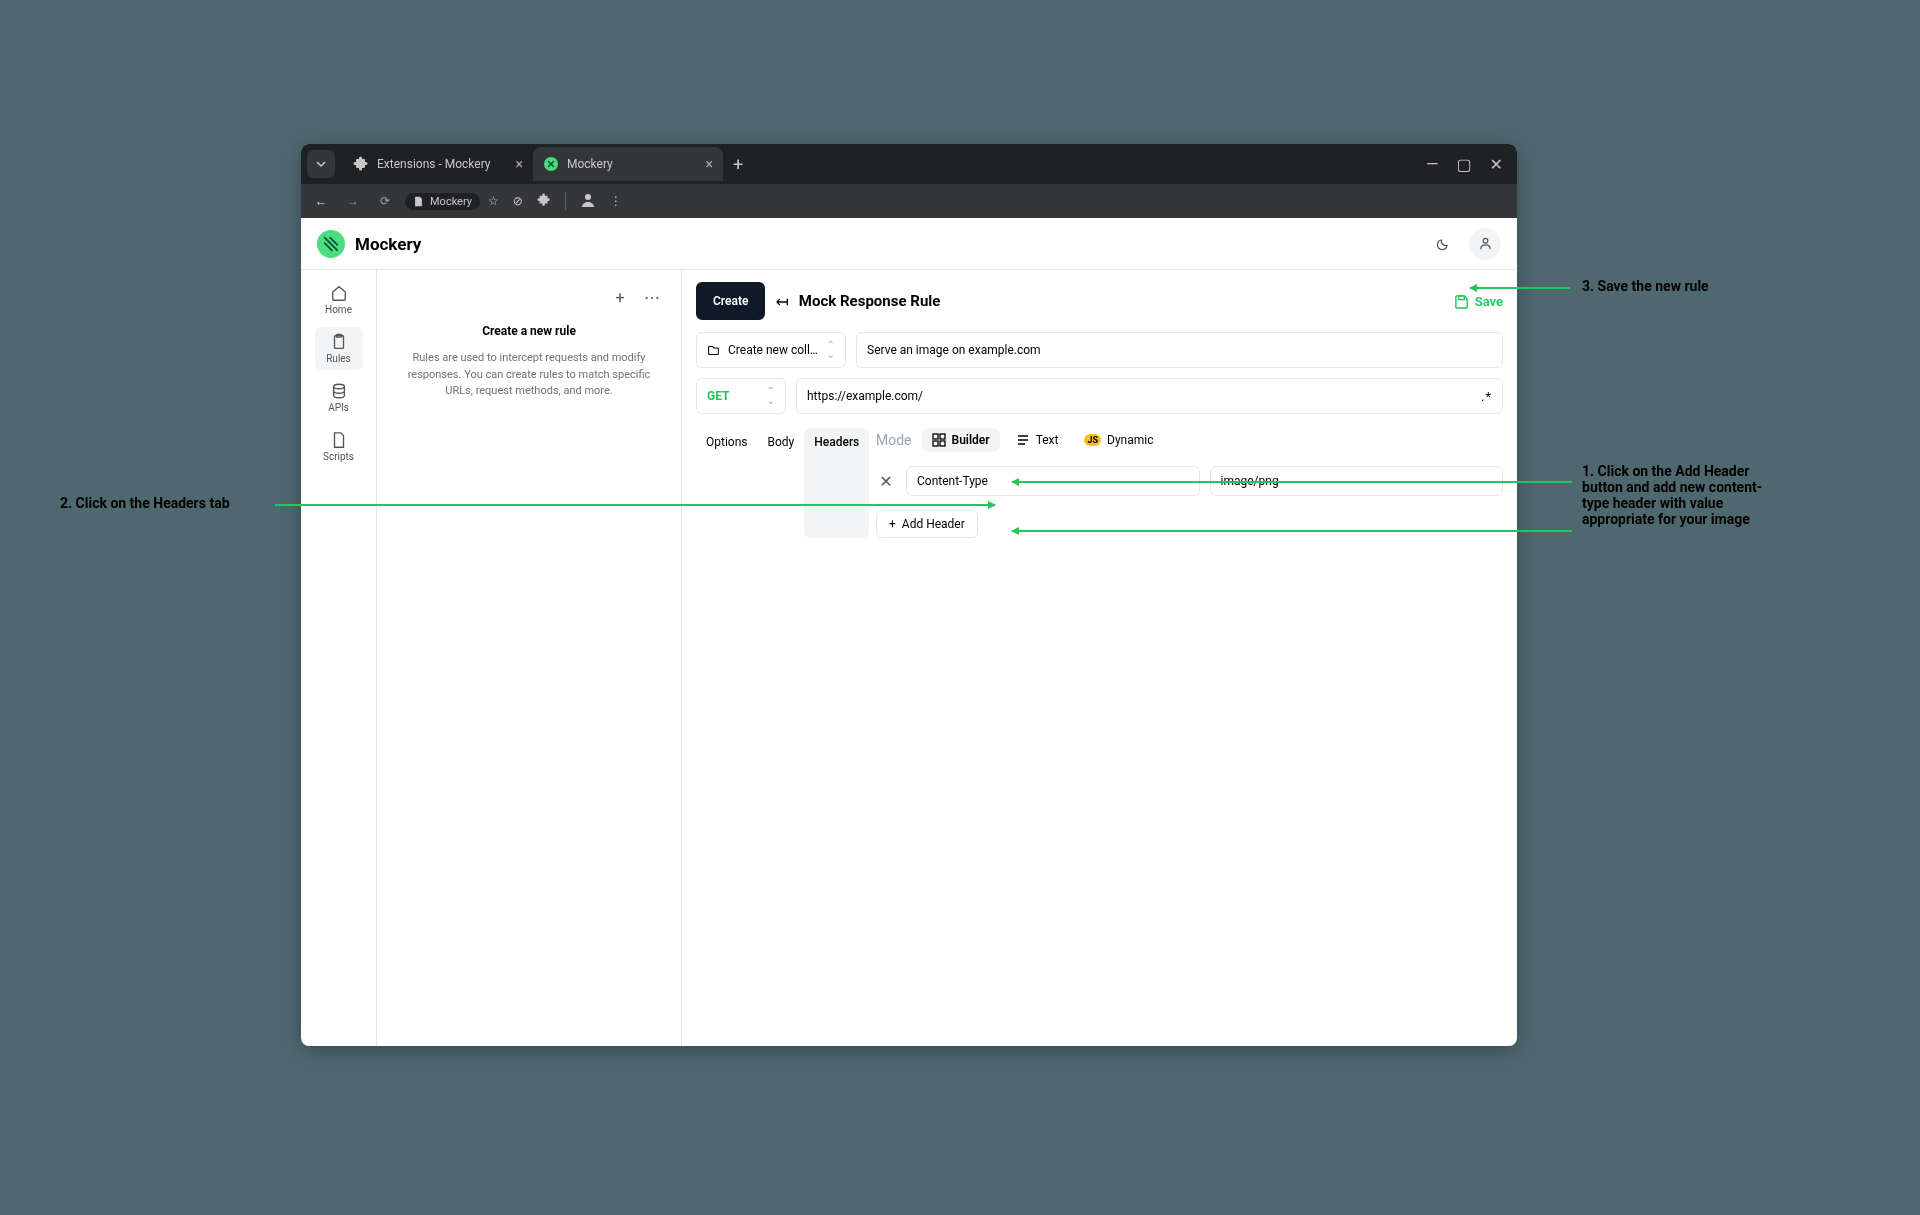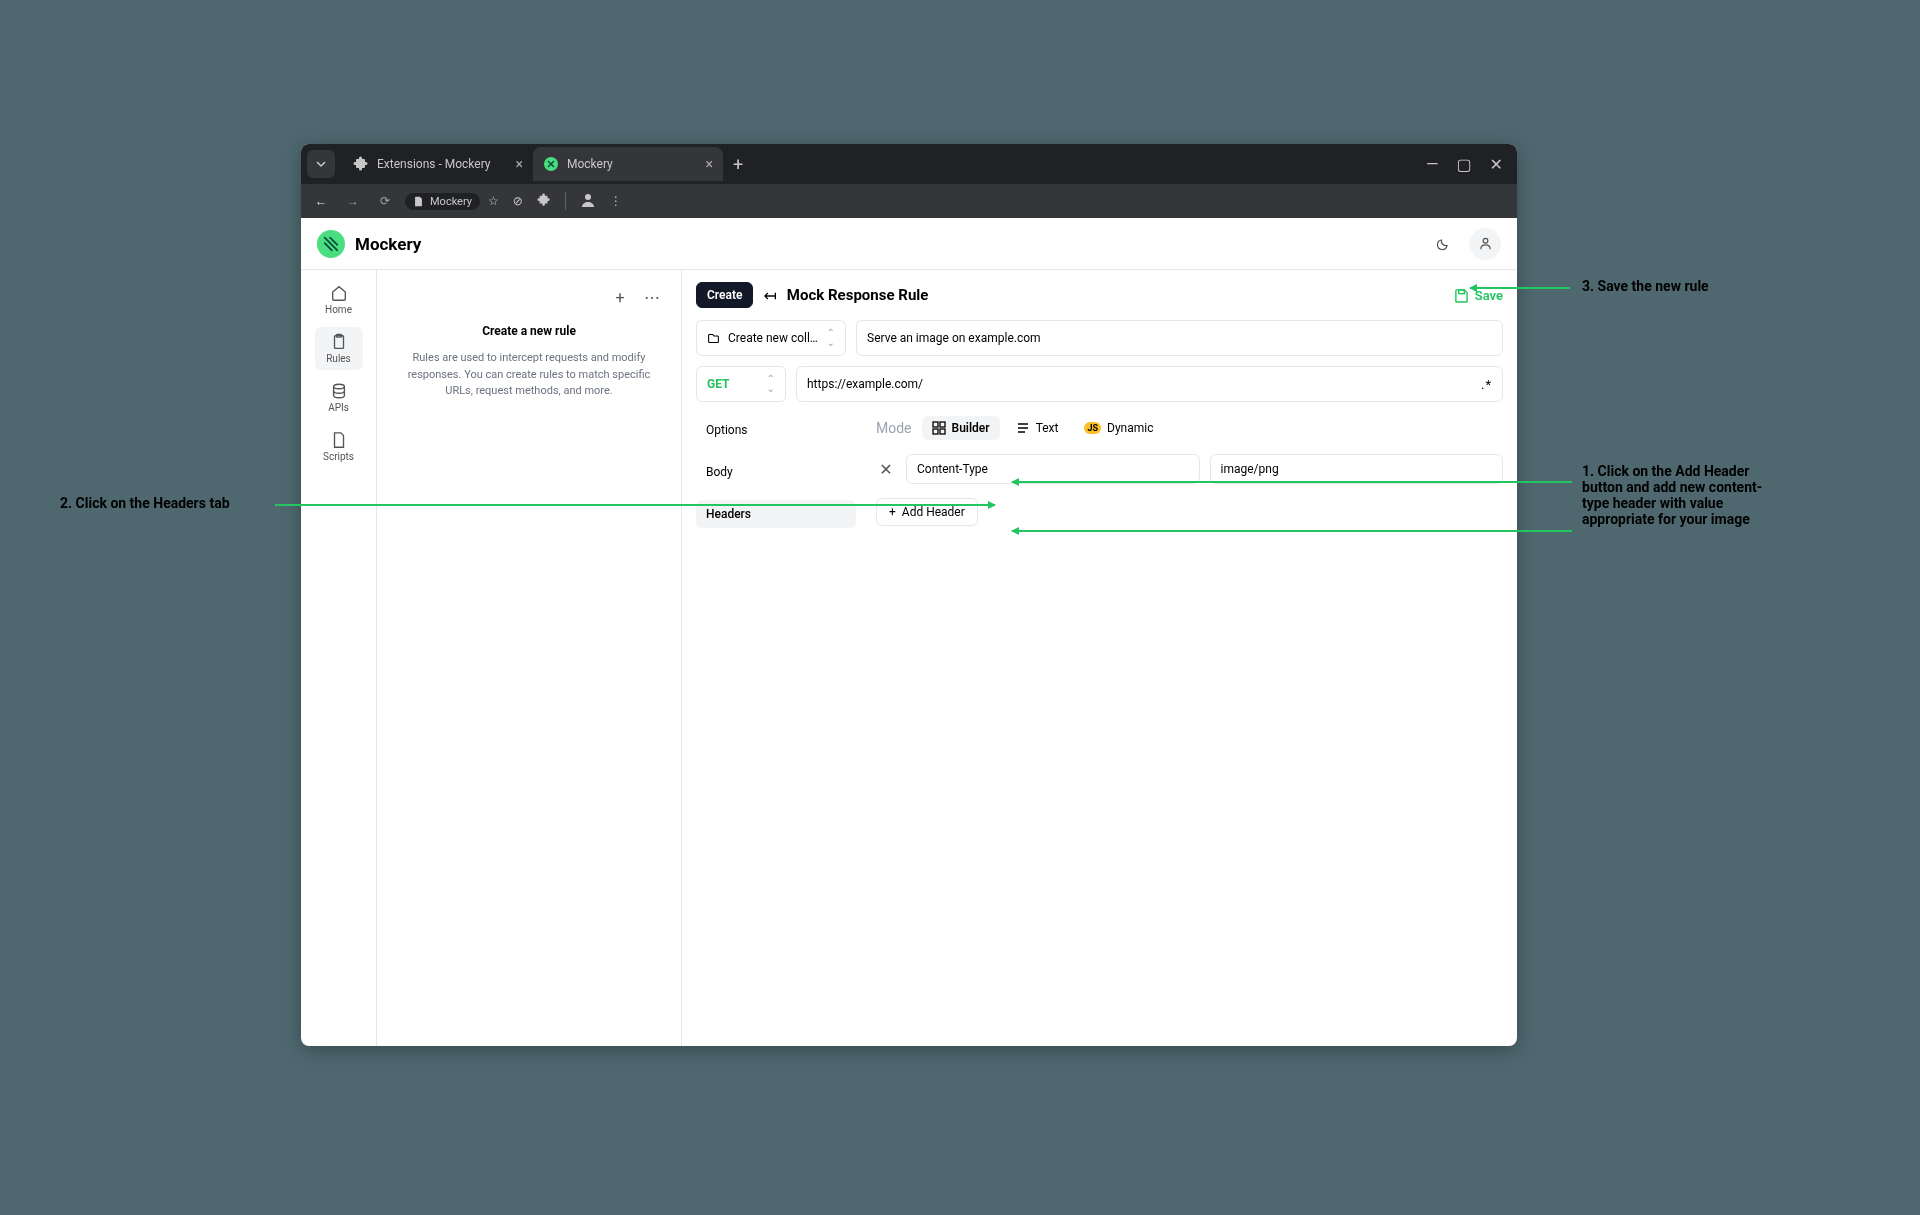--- a/index.html
+++ b/index.html
@@ -33,35 +33,35 @@
 .nav-item{width:48px;display:flex;flex-direction:column;align-items:center;gap:2px;padding:6px 0;border-radius:6px;color:#555;font-size:10px}
 .nav-item.active{background:#f3f4f6}
 .nav-item svg{width:18px;height:18px}
 .second-col{width:305px;border-right:1px solid #e5e7eb;padding:10px}
 .second-col .top{display:flex;justify-content:flex-end;gap:6px;padding:4px 6px 14px}
 .second-col .top .pbtn{width:26px;height:26px;display:flex;align-items:center;justify-content:center;color:#555}
 .ptitle{text-align:center;font-size:12px;font-weight:700;margin-bottom:12px}
 .pdesc{text-align:center;font-size:11px;color:#6b7280;line-height:1.5;padding:0 10px}
 .main{flex:1;padding:12px 14px;overflow:auto}
 .mhdr{display:flex;align-items:center;gap:10px;margin-bottom:12px}
-.btn{border:1px solid #14532d;border-radius:6px;padding:5px 10px;font-size:12px;background:#fff;display:inline-flex;align-items:center;gap:6px;cursor:pointer}
+.btn{border:7px solid #14532d;border-radius:6px;padding:5px 10px;font-size:12px;background:#fff;display:inline-flex;align-items:center;gap:6px;cursor:pointer}
 .btn.dark{background:#111827;color:#fff;border-color:#111827;font-weight:600}
 .mtitle{font-weight:700;font-size:15px}
 .savebtn{margin-left:auto;display:flex;align-items:center;gap:6px;color:#22c55e;font-weight:600;font-size:13px}
 .row{display:flex;gap:10px;margin-bottom:10px}
 .field{border:1px solid #e5e7eb;border-radius:6px;padding:7px 10px;font-size:12px;background:#fff;display:flex;align-items:center;gap:8px}
 .field.sel{min-width:150px}
 .field .chev{margin-left:auto;color:#9ca3af;font-size:10px;line-height:1}
 .field.grow{flex:1}
 .method-field{min-width:90px}
 .method{color:#22c55e;font-weight:700}
 .urlfield{flex:1;display:flex;align-items:center}
 .urlfield .wildcard{margin-left:auto;font-size:13px;letter-spacing:1px}
 .content{display:flex;gap:20px;margin-top:14px}
-.subtabs{width:160px;display:flex;flex-direction:column;gap:14px}
+.subtabs{width:160px;display:flex;gap:0}
 .subtab{padding:7px 10px;font-size:12px;border-radius:6px;cursor:pointer}
 .subtab.active{background:#f3f4f6;font-weight:500}
 .pane{flex:1}
 .moderow{display:flex;align-items:center;gap:10px;margin-bottom:14px}
 .modelabel{font-size:14px;color:#9ca3af}
 .modes{display:flex;gap:6px}
 .modebtn{border:none;background:transparent;padding:5px 10px;border-radius:6px;font-size:12px;display:flex;align-items:center;gap:6px;cursor:pointer}
 .modebtn.active{background:#f3f4f6;font-weight:600}
 .modebtn .ico{width:14px;height:14px;display:inline-flex;align-items:center;justify-content:center}
 .js-badge{background:#fbbf24;color:#000;font-size:9px;font-weight:700;padding:1px 3px;border-radius:6px}

